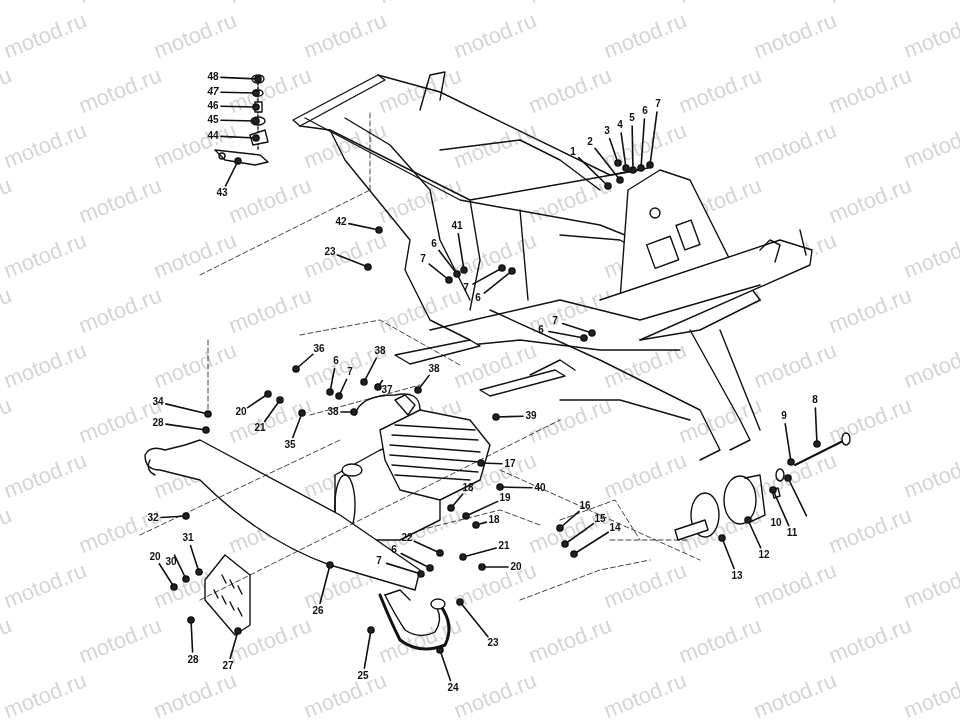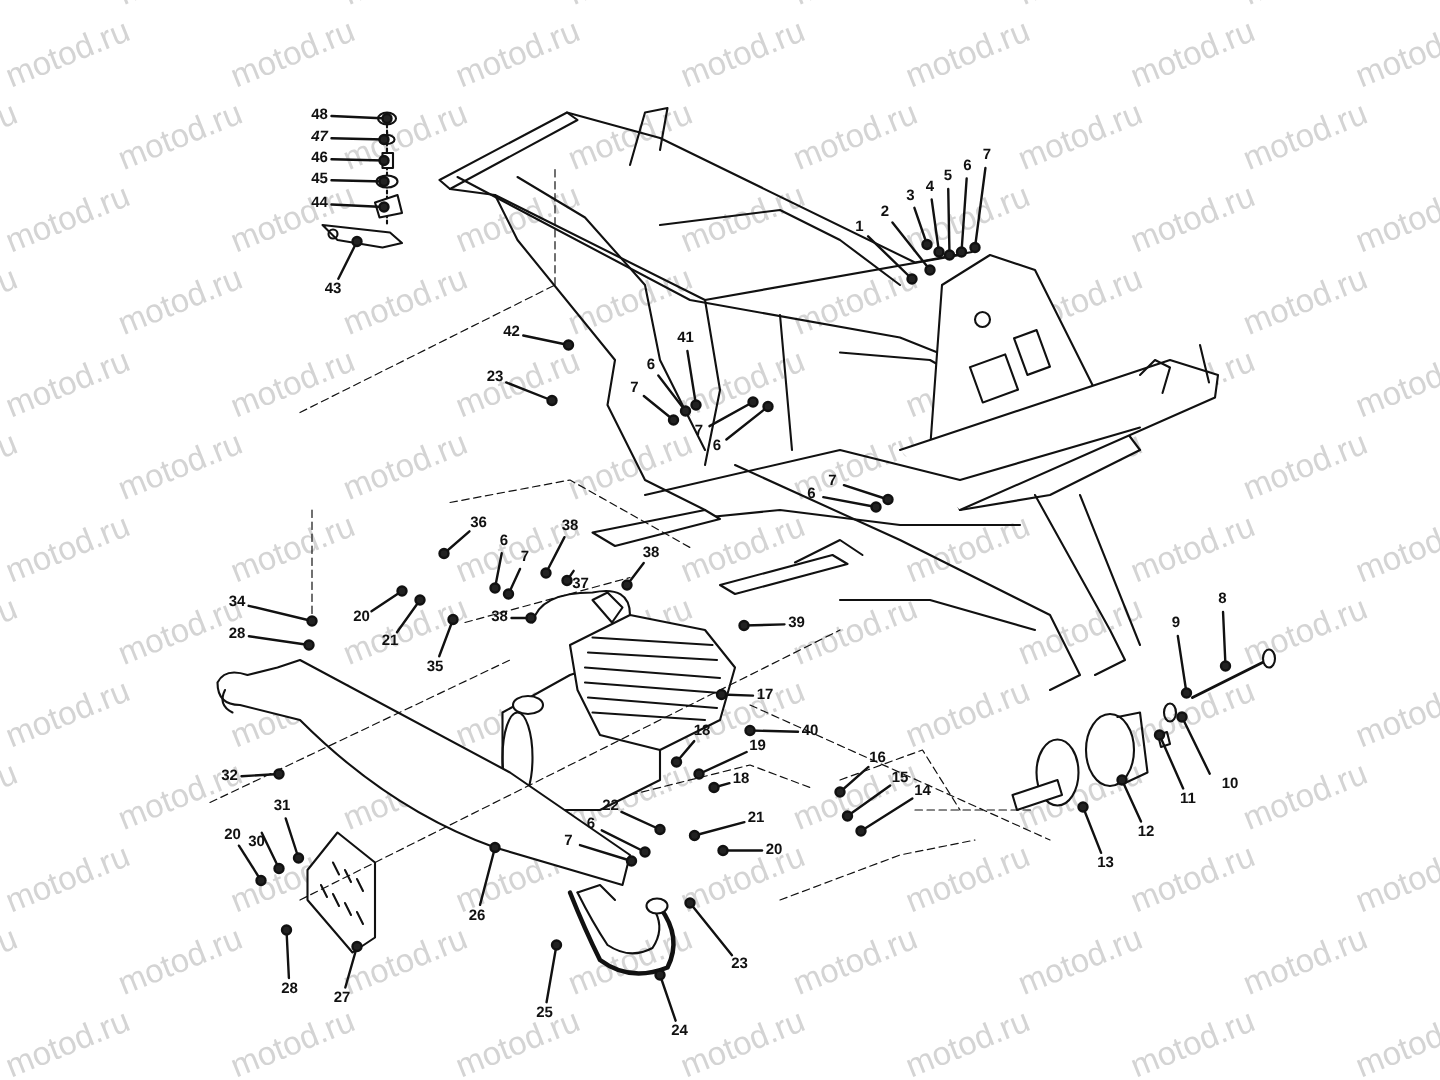--- a/index.html
+++ b/index.html
@@ -392,21 +392,21 @@
       <div class="lbl" style="left: 585px; top: 506px;">16</div>
       <div class="lbl" style="left: 600px; top: 519px;">15</div>
       <div class="lbl" style="left: 615px; top: 528px;">14</div>
       <div class="lbl" style="left: 407px; top: 538px;">22</div>
       <div class="lbl" style="left: 504px; top: 546px;">21</div>
       <div class="lbl" style="left: 516px; top: 567px;">20</div>
       <div class="lbl" style="left: 394px; top: 550px;">6</div>
       <div class="lbl" style="left: 379px; top: 561px;">7</div>
       <div class="lbl" style="left: 784px; top: 416px;">9</div>
       <div class="lbl" style="left: 815px; top: 400px;">8</div>
-      <div class="lbl" style="left: 820px; top: 523px;">10</div>
+      <div class="lbl" style="left: 776px; top: 523px;">10</div>
       <div class="lbl" style="left: 792px; top: 533px;">11</div>
       <div class="lbl" style="left: 764px; top: 555px;">12</div>
       <div class="lbl" style="left: 737px; top: 576px;">13</div>
       <div class="lbl" style="left: 153px; top: 518px;">32</div>
       <div class="lbl" style="left: 188px; top: 538px;">31</div>
       <div class="lbl" style="left: 171px; top: 548px; margin-top: 14px;">30</div>
       <div class="lbl" style="left: 155px; top: 557px;">20</div>
       <div class="lbl" style="left: 318px; top: 611px;">26</div>
       <div class="lbl" style="left: 193px; top: 660px;">28</div>
       <div class="lbl" style="left: 228px; top: 666px;">27</div>

